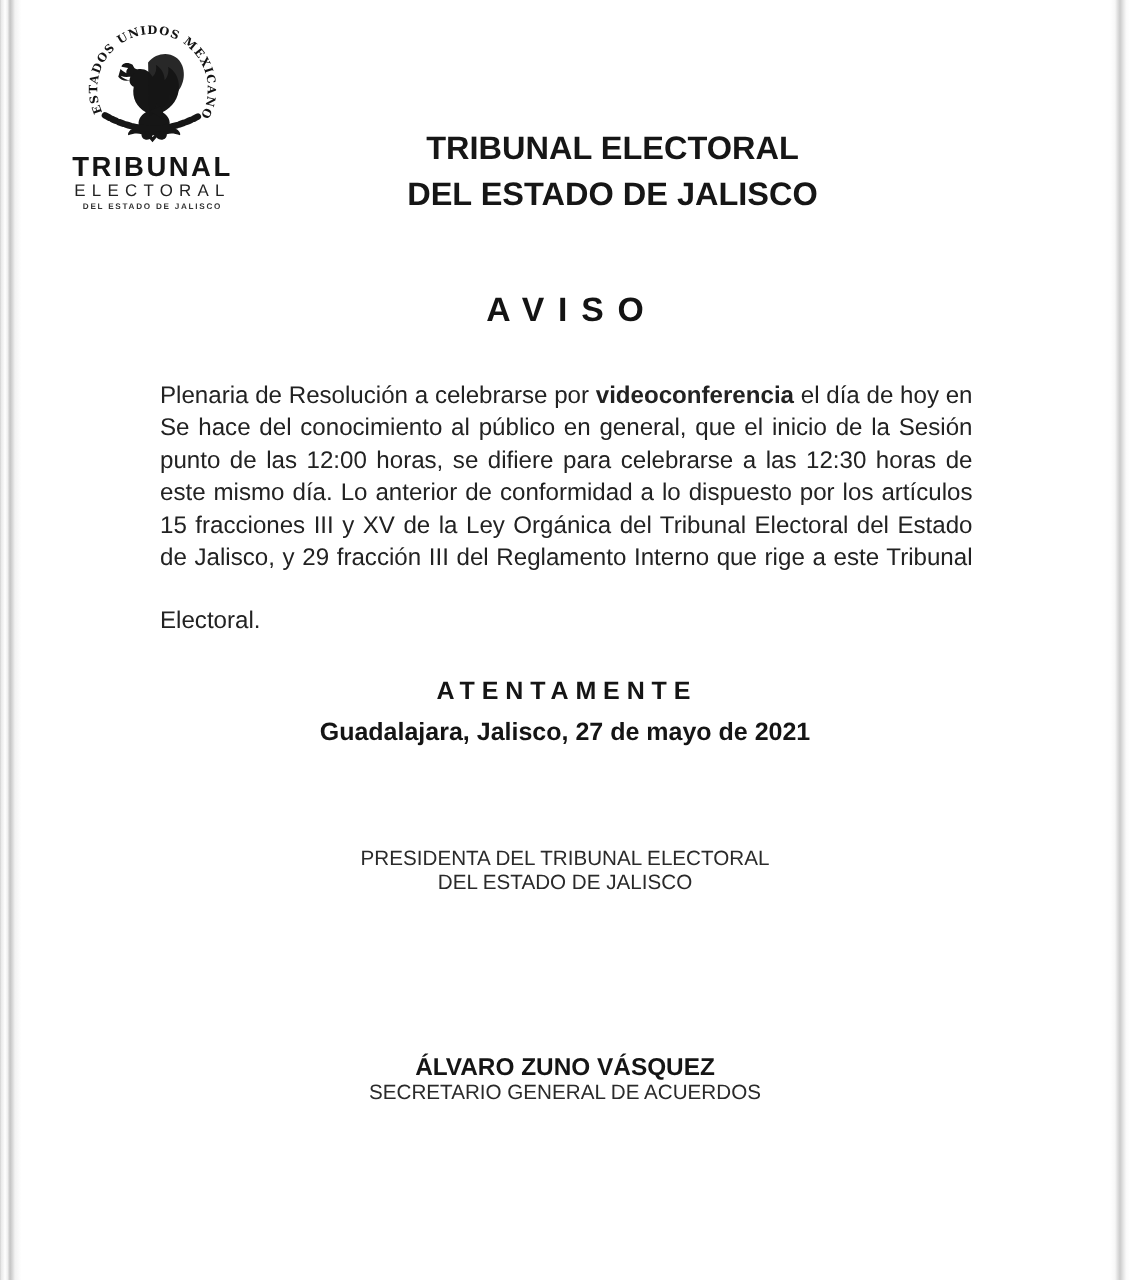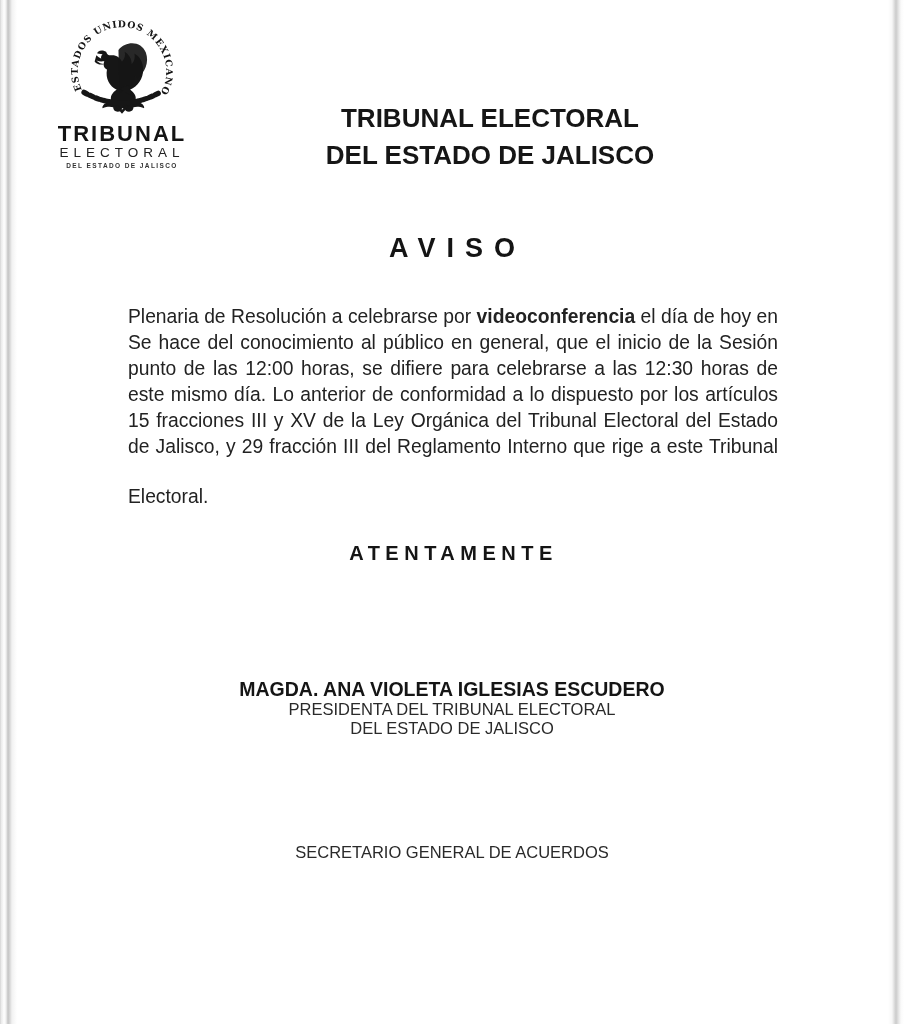--- a/index.html
+++ b/index.html
@@ -137,23 +137,24 @@
     </div>
     <div class="line">
       <span>de Jalisco, y 29 fracción III del Reglamento Interno que rige a este Tribunal</span><b></b><span></span>
     </div>
     <div class="line last">
       <span>Electoral.</span><b></b><span></span>
     </div>
   </div>
 
   <div class="atentamente">ATENTAMENTE</div>
+  <div class="dateline">Guadalajara, Jalisco, 27 de mayo de 2021</div>
 
   <div class="signature sig-1">
-    <div class="sig-name">MAGDA. ANA VIOLETA IGLESIAS ESCUDERO</div>
     <div class="sig-title">PRESIDENTA DEL TRIBUNAL ELECTORAL</div>
     <div class="sig-title">DEL ESTADO DE JALISCO</div>
   </div>
 
   <div class="signature sig-2">
+    <div class="sig-name">ÁLVARO ZUNO VÁSQUEZ</div>
     <div class="sig-title">SECRETARIO GENERAL DE ACUERDOS</div>
   </div>
 </div>
 
 </body></html>

